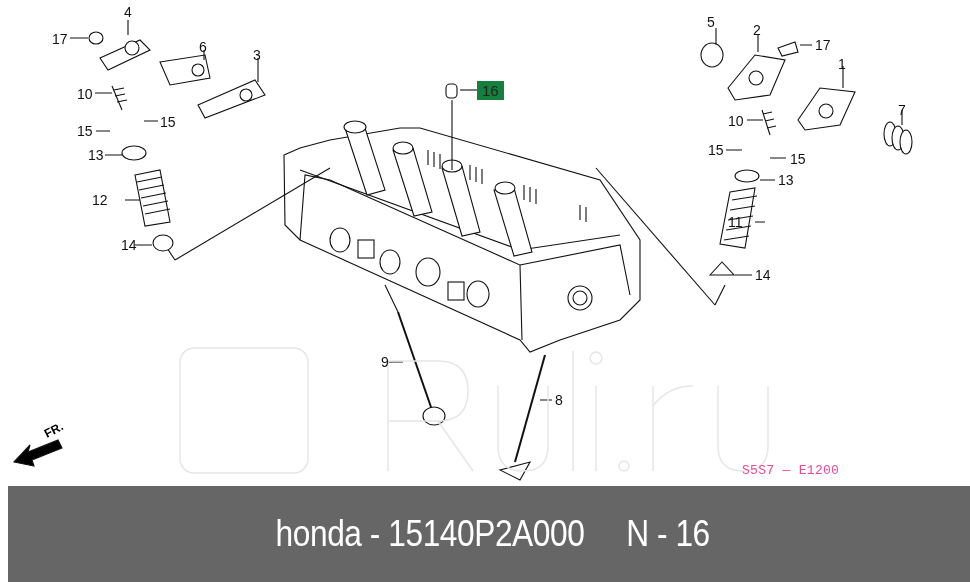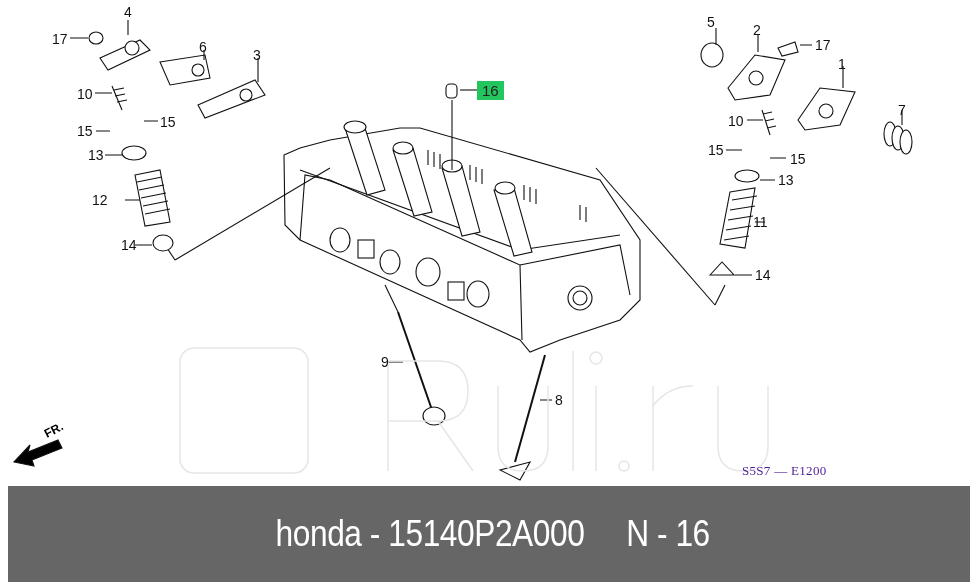--- a/index.html
+++ b/index.html
@@ -1,20 +1,20 @@
 <!DOCTYPE html>
 <html><head>
 <meta charset="utf-8">
 <style>
   html, body { margin: 0; padding: 0; }
   body { width: 970px; height: 582px; background: #ffffff; position: relative; overflow: hidden; font-family: "Liberation Sans", sans-serif; }
   #diagram { position: absolute; left: 0; top: 0; width: 970px; height: 486px; background: #ffffff; }
   .callout { position: absolute; font-family: "Liberation Sans", sans-serif; font-size: 14px; color: #111; line-height: 1; }
-  .callout.hl { background: #22c55e; padding: 2px 5px; color: #222; font-size: 15px; }
-  #diagram-code { position: absolute; left: 742px; top: 463px; font-family: Liberation Serif, serif; font-size: 13px; color: #4c1d95; letter-spacing: 0.3px; }
+  .callout.hl { background: #15803d; padding: 2px 5px; color: #222; font-size: 15px; }
+  #diagram-code { position: absolute; left: 742px; top: 463px; font-family: Liberation Mono, monospace; font-size: 13px; color: #ec4899; letter-spacing: 0.3px; }
   #fr-label { position: absolute; left: 44px; top: 423px; font-family: "Liberation Sans", sans-serif; font-weight: bold; font-size: 12px; color: #000; transform: rotate(-28deg); }
   #footer { position: absolute; left: 8px; top: 486px; width: 970px; height: 96px; background: #666666; display: flex; align-items: center; justify-content: center; }
   #footer-text { color: #ffffff; font-family: "Liberation Sans", sans-serif; font-size: 36px; letter-spacing: -0.5px; white-space: pre; transform: scaleX(0.88); }
   #watermark { position: absolute; left: 178px; top: 346px; width: 610px; height: 130px; pointer-events: none; }
   svg { position: absolute; left: 0; top: 0; }
 </style>
 </head>
 <body>
 
 <div id="diagram">
@@ -125,21 +125,21 @@
   <span class="callout hl" style="left:477px;top:81px">16</span>
   <span class="callout" style="left:707px;top:15px">5</span>
   <span class="callout" style="left:753px;top:23px">2</span>
   <span class="callout" style="left:815px;top:38px">17</span>
   <span class="callout" style="left:838px;top:57px">1</span>
   <span class="callout" style="left:898px;top:103px">7</span>
   <span class="callout" style="left:728px;top:114px">10</span>
   <span class="callout" style="left:708px;top:143px">15</span>
   <span class="callout" style="left:790px;top:152px">15</span>
   <span class="callout" style="left:778px;top:173px">13</span>
-  <span class="callout" style="left:753px;top:215px">11</span>
+  <span class="callout" style="left:728px;top:215px">11</span>
   <span class="callout" style="left:755px;top:268px">14</span>
   <span class="callout" style="left:381px;top:355px">9</span>
   <span class="callout" style="left:555px;top:393px">8</span>
 
   <span id="fr-label">FR.</span>
   <span id="diagram-code">S5S7 — E1200</span>
 </div>
 
 <div id="footer">
   <span id="footer-text">honda - 15140P2A000     N - 16</span>

